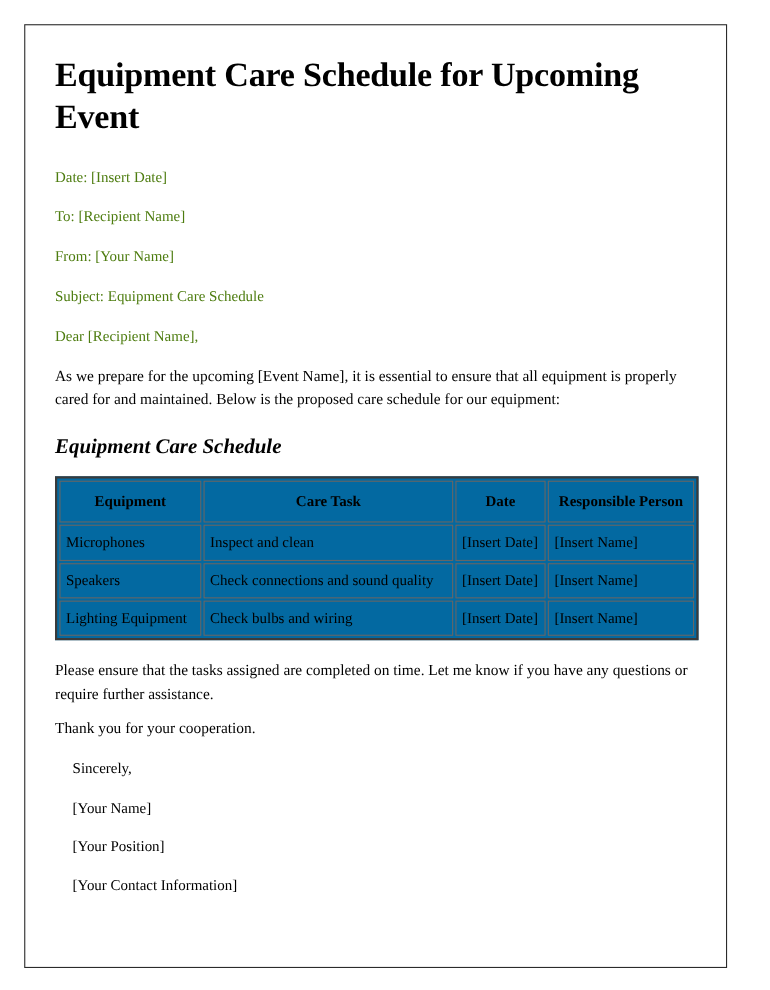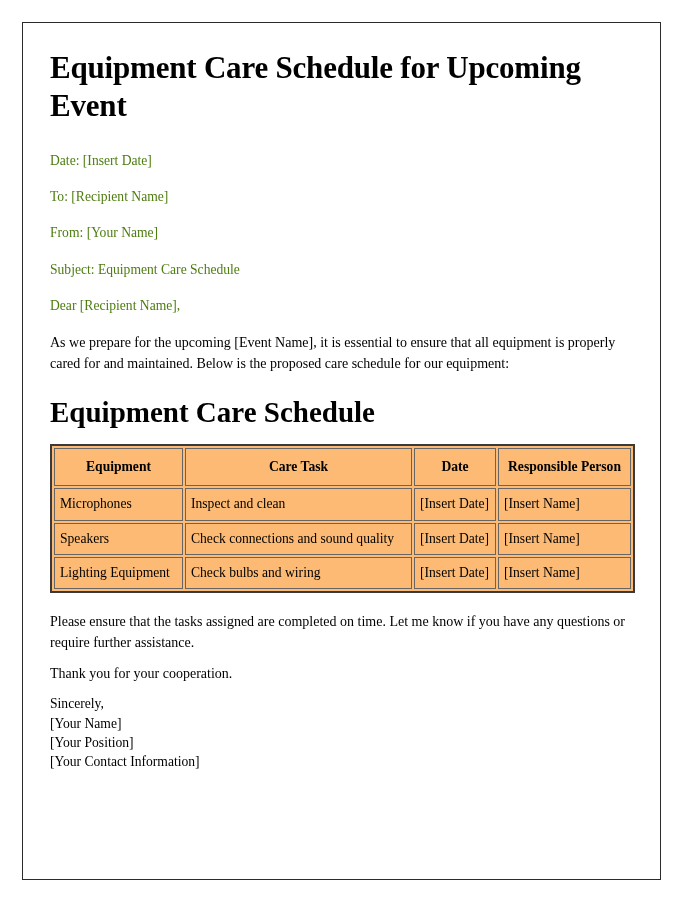--- a/index.html
+++ b/index.html
@@ -31,57 +31,58 @@
     font-family: "Liberation Serif", "DejaVu Serif", serif;
     font-size: 31px;
     line-height: 1.22;
     font-weight: bold;
     margin: 0 0 26px 0;
     letter-spacing: -0.2px;
     color: #000000;
   }
   h2.section-title {
     font-family: "Liberation Serif", "DejaVu Serif", serif;
-    font-size: 29px;
+    font-size: 19px;
     font-weight: bold;
     margin: 22px 0 15px 0;
     color: #000000;
+    font-style: italic;
   }
   p.doc-line {
     font-size: 13.6px;
     line-height: 1.42;
     margin: 0 0 17px 0;
     color: #4d7c0f;
   }
   p.doc-para {
     font-size: 14px;
     line-height: 1.5;
     margin: 0 0 10px 0;
     color: #000000;
   }
   p.sig-block {
     font-size: 13.6px;
     line-height: 1.42;
-    margin: 0;
+    margin: 16px;
     color: #000000;
   }
   .closing-1 { margin-bottom: 20px; }
   .closing-2 { margin-bottom: 22px; }
 
   table.schedule-table {
     border-collapse: separate;
     border-spacing: 2px;
     border: 2px outset #555;
     border-style: solid;
     border-width: 2px;
     border-color: #3a3a3a;
     width: 585px;
     margin: 0 0 18px 0;
     table-layout: fixed;
-    background: #fdba74;
+    background: #0369a1;
   }
   table.schedule-table th,
   table.schedule-table td {
     border: 1px solid #666666;
     font-size: 13.6px;
     line-height: 1.35;
     padding: 6px 5px;
     color: #000000;
     vertical-align: middle;
   }

